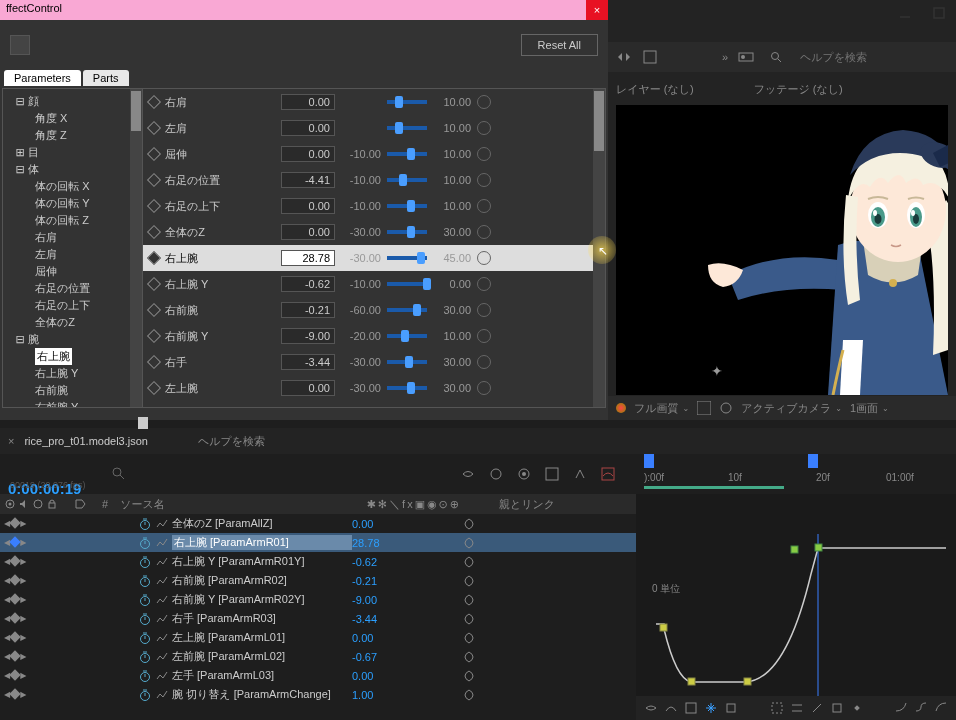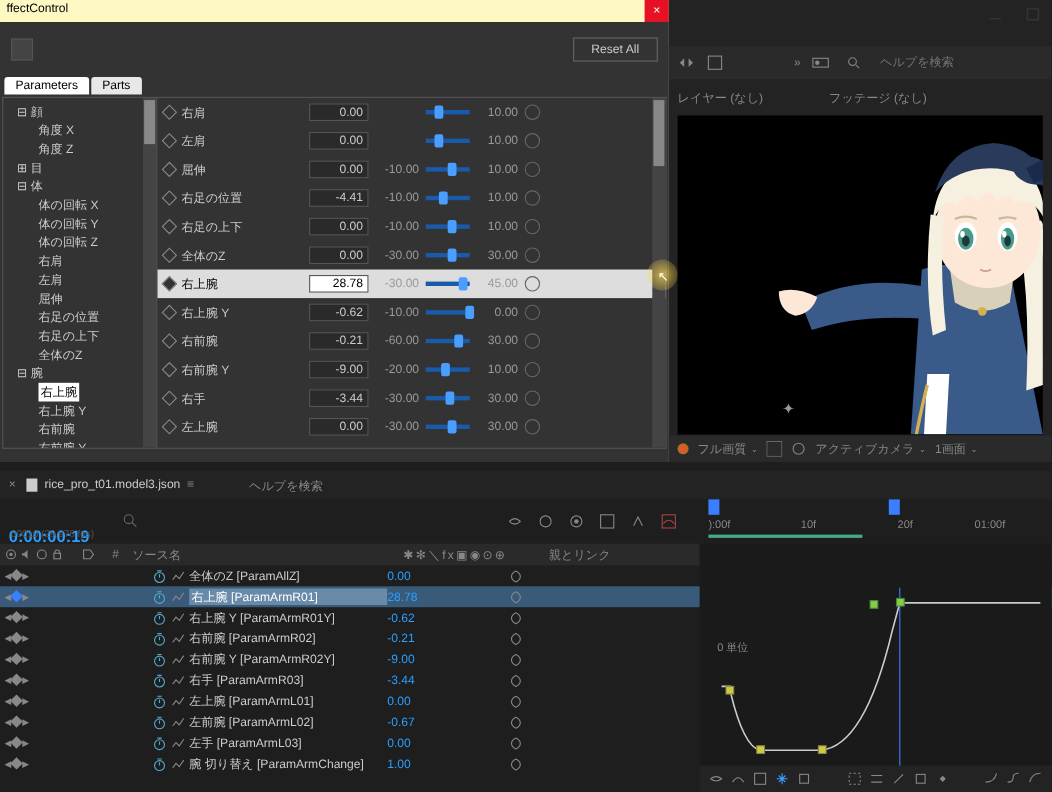--- a/index.html
+++ b/index.html
@@ -1,20 +1,20 @@
 <!DOCTYPE html>
 <html><head>
 <meta charset="utf-8">
 <style>
 * { margin: 0; padding: 0; box-sizing: border-box; font-family: "Meiryo UI", sans-serif; font-size: 11px; }
 body { background: #1e1e1e; color: #ccc; width: 956px; height: 720px; overflow: hidden; position: relative; }
 
 
 .effect-panel { position: absolute; left: 0; top: 0; width: 608px; height: 420px; background: #f0f0f0; }
-.effect-title { background: #fef9c3; color: #000; padding: 2px 6px; height: 20px; }
+.effect-title { background: #f9a8d4; color: #000; padding: 2px 6px; height: 20px; }
 .effect-close { position: absolute; right: 0; top: 0; width: 22px; height: 20px; background: #e81123; color: #fff; text-align: center; line-height: 20px; }
 .effect-body { position: absolute; left: 0; top: 20px; right: 0; bottom: 0; background: #333; }
 .effect-toolbar { height: 50px; display: flex; align-items: center; justify-content: space-between; padding: 0 10px; }
 .tool-icon { width: 20px; height: 20px; border: 1px solid #555; background: #444; }
 .reset-btn { border: 1px solid #666; padding: 4px 16px; color: #ccc; background: transparent; }
 .effect-tabs { display: flex; gap: 2px; padding-left: 4px; }
 .tab { background: #e8e8e8; color: #000; padding: 2px 10px; border-radius: 3px 3px 0 0; }
 .tab.active { background: #fff; }
 .effect-content { background: #333; margin: 2px; border: 1px solid #555; height: 320px; display: flex; position: relative; }
 
@@ -62,21 +62,21 @@
 .ae-chevron { font-size: 8px; }
 
 
 .cursor-highlight { position: absolute; left: 588px; top: 236px; width: 28px; height: 28px; background: radial-gradient(circle, rgba(255,220,80,0.7), rgba(255,220,80,0)); border-radius: 50%; pointer-events: none; }
 .cursor-arrow { position: absolute; left: 598px; top: 244px; color: #fff; font-size: 12px; pointer-events: none; }
 
 
 .timeline { position: absolute; left: 0; top: 428px; right: 0; bottom: 0; background: #1e1e1e; }
 .tl-tabs { height: 26px; display: flex; align-items: center; padding: 0 8px; gap: 10px; background: #232323; }
 .tl-tab-close { color: #888; }
-.tl-filename { color: #ccc; display: flex; align-items: flex-end; gap: 6px; }
+.tl-filename { color: #ccc; display: flex; align-items: flex-end; gap: 6px; flex-direction: column; }
 .tl-file-icon { width: 10px; height: 12px; background: #ccc; }
 .tl-renderq { margin-left: 40px; color: #888; }
 .tl-header { height: 40px; display: flex; align-items: center; background: #1e1e1e; padding: 0 8px; position: relative; }
 .tl-time { color: #2b9fff; font-size: 15px; font-weight: bold; margin-top: 28px; }
 .tl-fps { position: absolute; left: 10px; top: 26px; color: #555; font-size: 9px; }
 .tl-search { margin-left: 30px; width: 16px; height: 16px; color: #666; }
 .tl-icons { position: absolute; right: 340px; display: flex; gap: 12px; }
 .tl-icon { width: 16px; height: 16px; color: #888; }
 .tl-ruler { position: absolute; right: 0; top: 0; width: 320px; height: 40px; color: #888; }
 .tl-ruler-mark { position: absolute; top: 18px; font-size: 10px; }

